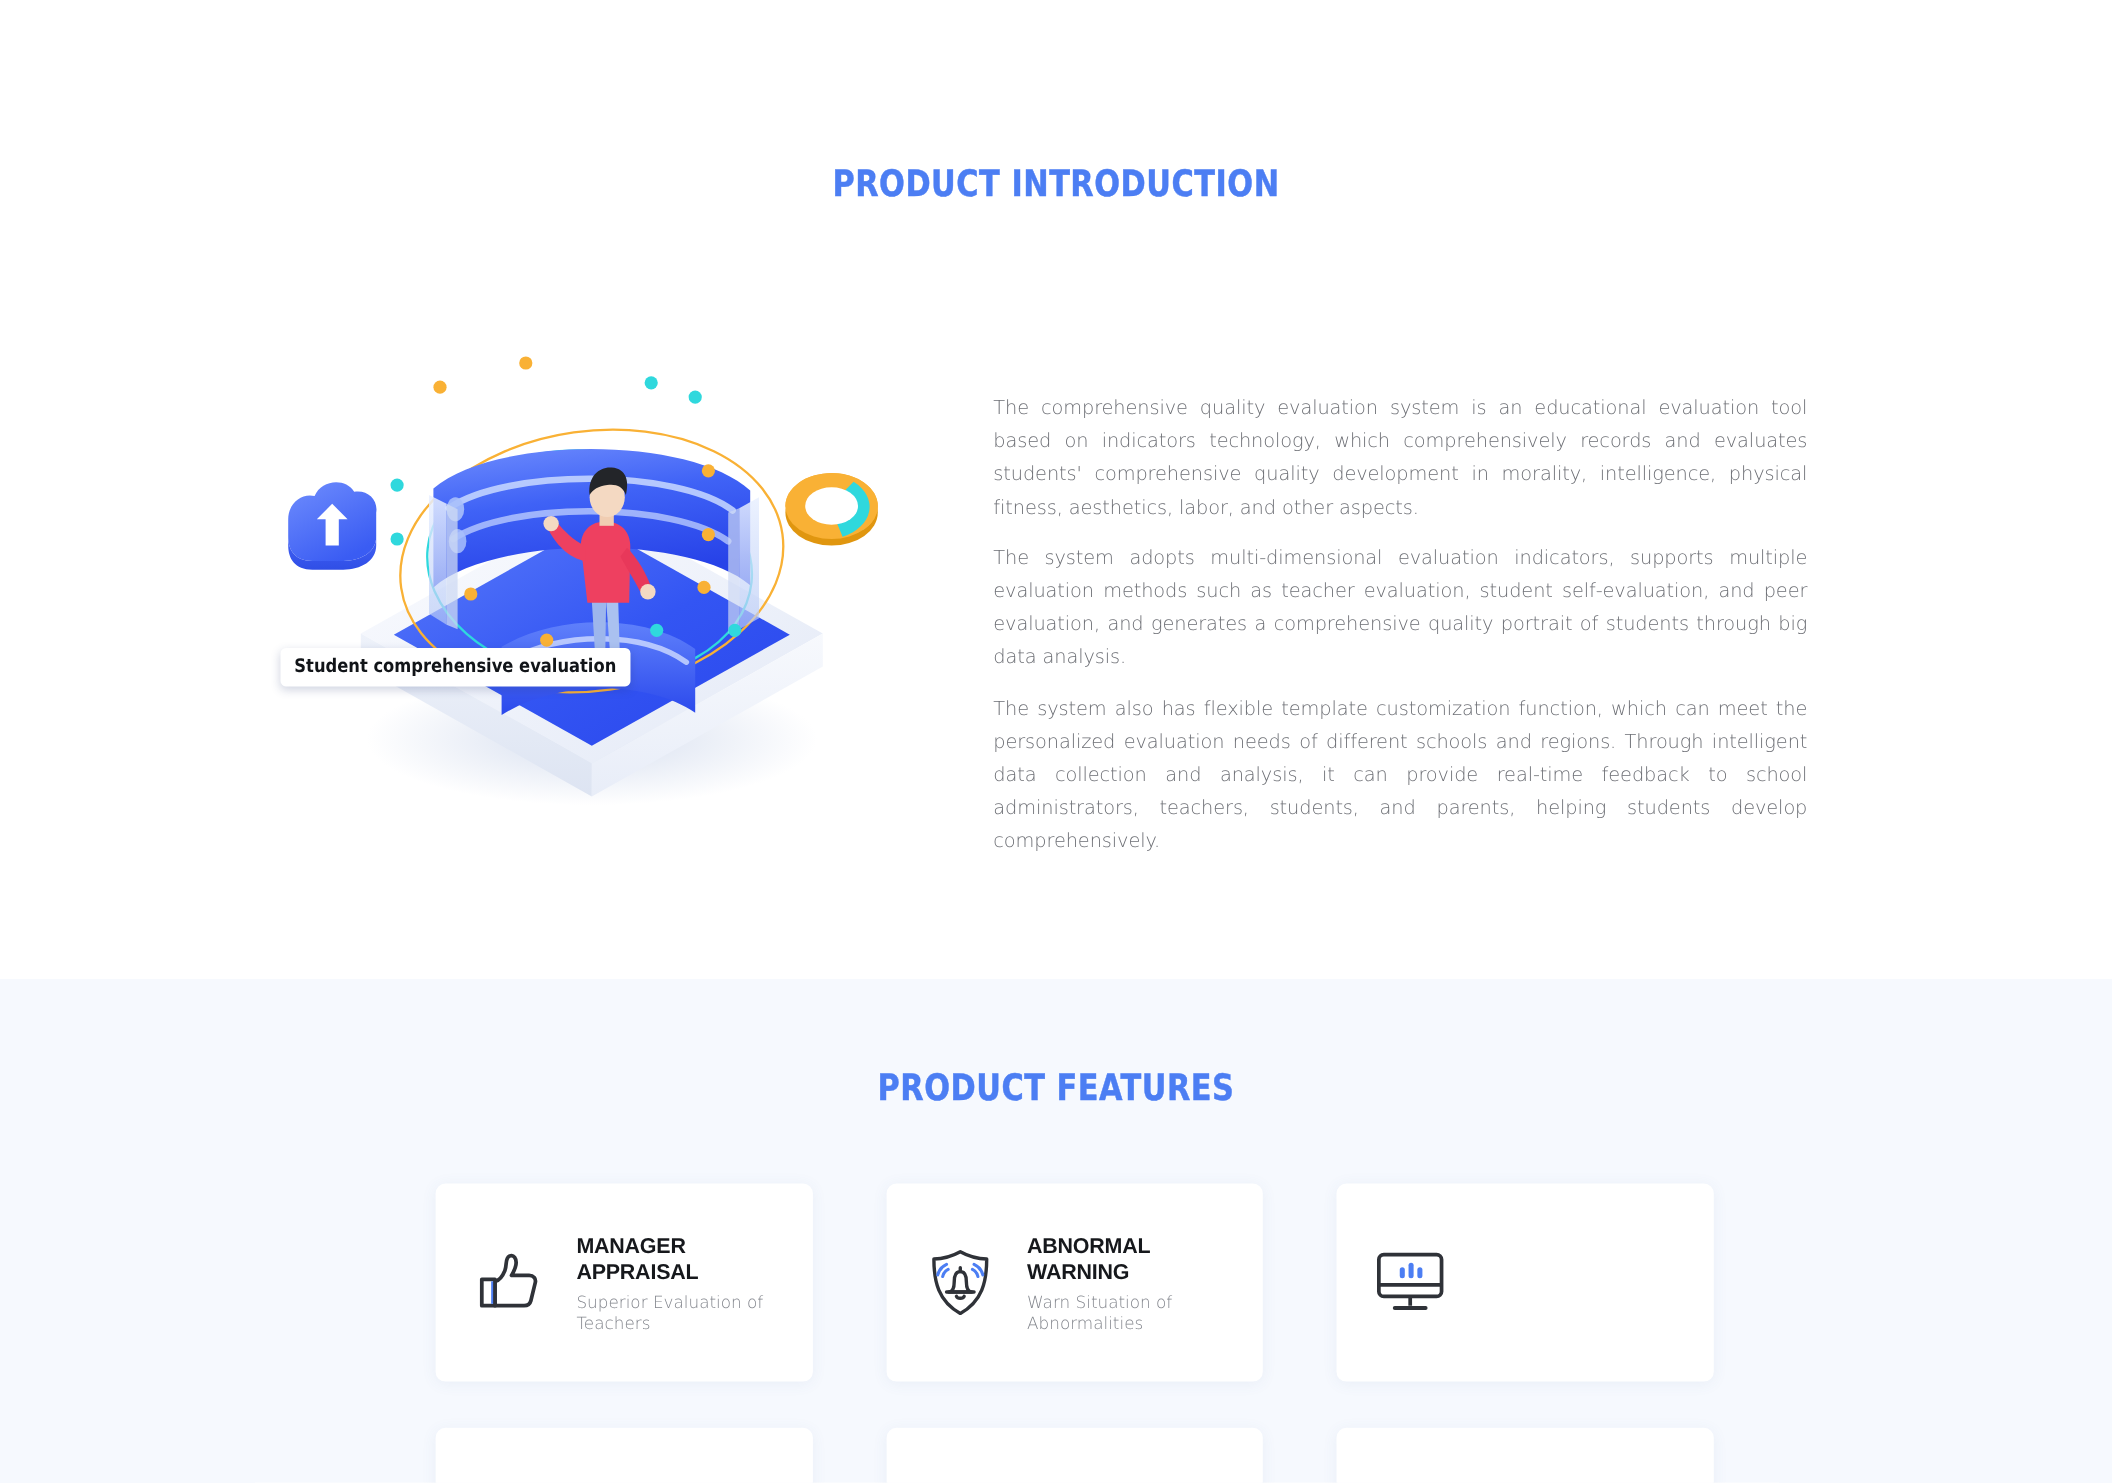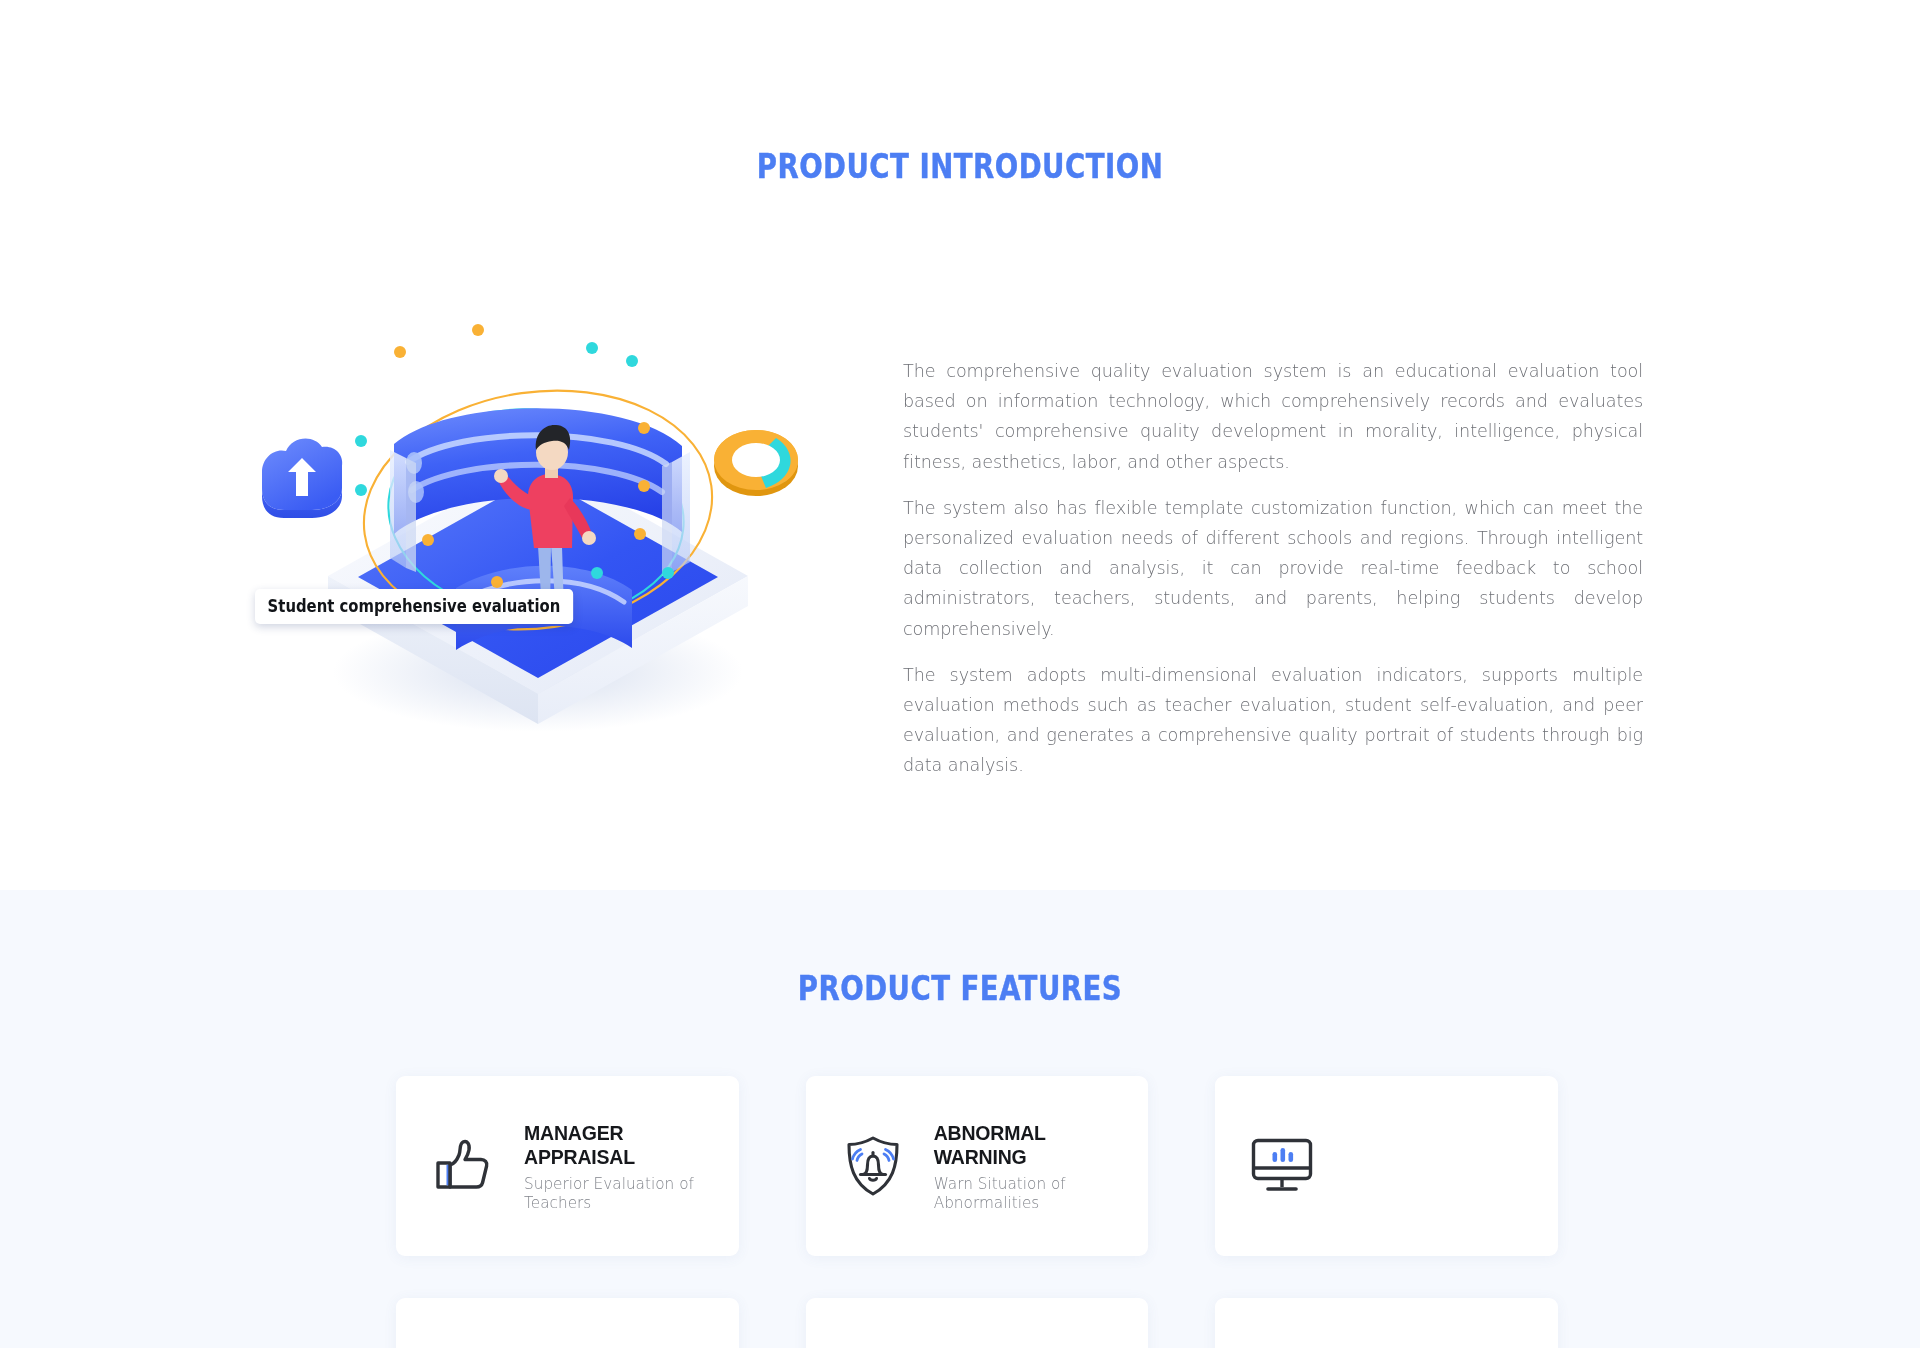--- a/index.html
+++ b/index.html
@@ -290,23 +290,23 @@
           <circle cx="377" cy="273" r="6" fill="#2fd8dd"></circle>
           <circle cx="277" cy="282" r="6" fill="#f9b135"></circle>
           <circle cx="208" cy="240" r="6" fill="#f9b135"></circle>
         </g>
       </svg>
     </div>
 
     <div class="illus-label">Student comprehensive evaluation</div>
 
     <div class="intro-copy">
-      <p>The comprehensive quality evaluation system is an educational evaluation tool based on information technology, which comprehensively records and evaluates students' comprehensive quality development in morality, intelligence, physical fitness, aesthetics, labor, and other aspects.</p>
+      <p>The comprehensive quality evaluation system is an educational evaluation tool based on indicators technology, which comprehensively records and evaluates students' comprehensive quality development in morality, intelligence, physical fitness, aesthetics, labor, and other aspects.</p>
+      <p>The system adopts multi-dimensional evaluation indicators, supports multiple evaluation methods such as teacher evaluation, student self-evaluation, and peer evaluation, and generates a comprehensive quality portrait of students through big data analysis.</p>
       <p>The system also has flexible template customization function, which can meet the personalized evaluation needs of different schools and regions. Through intelligent data collection and analysis, it can provide real-time feedback to school administrators, teachers, students, and parents, helping students develop comprehensively.</p>
-      <p>The system adopts multi-dimensional evaluation indicators, supports multiple evaluation methods such as teacher evaluation, student self-evaluation, and peer evaluation, and generates a comprehensive quality portrait of students through big data analysis.</p>
     </div>
   </section>
 
   <section class="features-section"></section>
 
   <h2 class="section-title" id="features-title">PRODUCT FEATURES</h2>
 
   <div class="cards-grid">
 
     <div class="cards-row">

